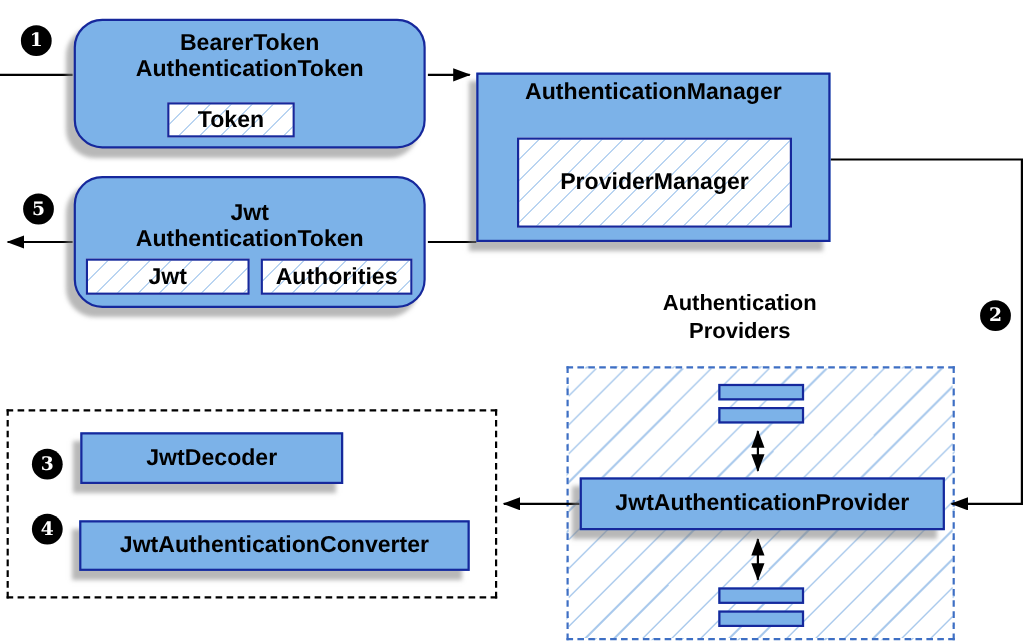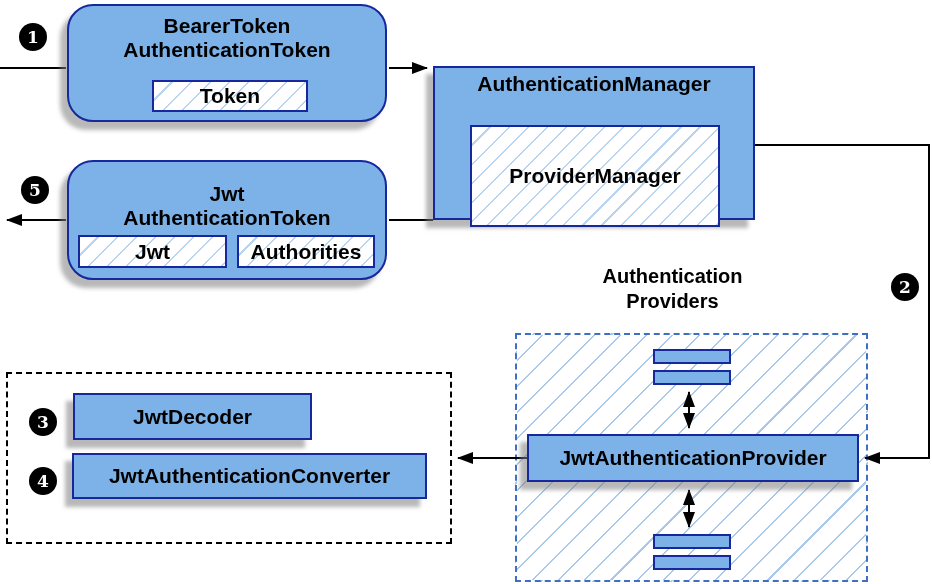--- a/index.html
+++ b/index.html
@@ -35,32 +35,32 @@
   #black-dashed{left:6px;top:372px;width:446px;height:172px;border:2px dashed #000;background:#fff;}
   #providers-box{
     left:515px;top:333px;width:353px;height:249px;border:2px dashed #3E6FC4;
     background-color:#fff;
     background-image:repeating-linear-gradient(135deg,rgba(255,255,255,0) 0px,rgba(255,255,255,0) 17px,#A9C9EC 17px,#A9C9EC 18.5px);
   }
   .pbar{
     position:absolute;box-sizing:border-box;z-index:2;width:78px;height:15px;
     background:#7CB2E8;border:2px solid #16289C;
   }
-  #node-bearer{left:67px;top:4px;width:320px;height:118px;padding-top:8px;}
-  #field-token{left:83px;top:74px;width:156px;height:32px;}
+  #node-bearer{left:67px;top:17px;width:320px;height:118px;padding-top:8px;}
+  #field-token{left:83px;top:74px;width:116px;height:32px;}
   #node-authmanager{left:433px;top:66px;width:322px;height:154px;padding-top:4px;}
-  #field-providermanager{left:35px;top:57px;width:250px;height:102px;justify-content:center;}
+  #field-providermanager{left:35px;top:57px;width:250px;height:82px;justify-content:center;}
   #node-jwttoken{left:67px;top:160px;width:320px;height:120px;padding-top:20px;}
   #field-jwt{left:9px;top:73px;width:149px;height:33px;}
   #field-authorities{left:168px;top:73px;width:138px;height:33px;}
   #providers-label{position:absolute;left:545px;top:264px;width:255px;z-index:2;
     text-align:center;font-size:20px;font-weight:bold;line-height:25px;}
   #node-jwtprovider{left:527px;top:434px;width:332px;height:48px;font-size:21px;}
   #node-jwtdecoder{left:73px;top:393px;width:239px;height:47px;font-size:21px;}
-  #node-jwtconverter{left:72px;top:453px;width:355px;height:46px;font-size:21px;}
+  #node-jwtconverter{left:72px;top:473px;width:355px;height:46px;font-size:21px;}
   #bar-top-1{left:653px;top:349px;}
   #bar-top-2{left:653px;top:370px;}
   #bar-bot-1{left:653px;top:534px;}
   #bar-bot-2{left:653px;top:555px;}
   #badge-1{left:19px;top:23px;}
   #badge-5{left:21px;top:176px;}
   #badge-2{left:891px;top:273px;}
   #badge-3{left:29px;top:408px;}
   #badge-4{left:29px;top:467px;}
 </style>

